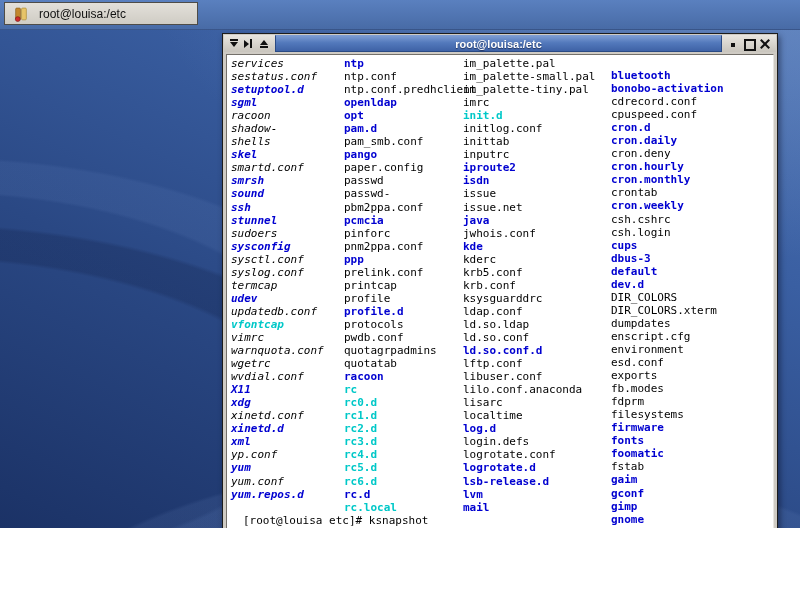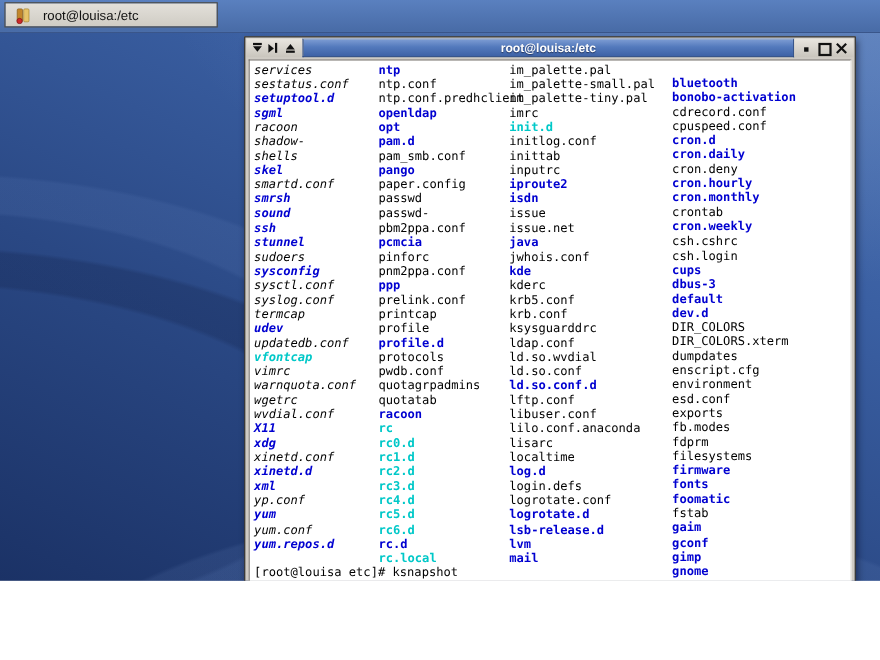--- a/index.html
+++ b/index.html
@@ -44,21 +44,21 @@
   .term-content{position:absolute;left:3px;right:3px;top:20px;bottom:3px;background:#fff;
     border:1px solid #74706a;border-bottom-color:#e8e6e2;border-right-color:#e8e6e2;overflow:hidden;}
   #listing{position:absolute;left:4px;top:2px;right:0;bottom:0;}
   .tcol{position:absolute;top:0;}
   .tcol:nth-child(1){left:0;font-style:italic;} .tcol:nth-child(2){left:113px;}
   .tcol:nth-child(3){left:232px;} .tcol:nth-child(4){left:380px;margin-top:12px;}
   .tline,.pline{height:13.05px;line-height:13.05px;font-family:"DejaVu Sans Mono",monospace;font-size:11px;white-space:pre;}
   .file{color:#000;}
   .dir{color:#0000d0;font-weight:bold;}
   .link{color:#00c8c8;font-weight:bold;}
-  .pline{position:absolute;left:0;color:#000;}
+  .pline{position:absolute;left:12px;color:#000;}
   #cursor{position:absolute;left:0;width:7px;height:11px;background:#000;}
   
   #panel{position:absolute;left:85px;top:561px;width:660px;height:37px;box-sizing:border-box;
     background:linear-gradient(#f4f3f1,#dddbd7);border:1px solid #5a5d63;
     box-shadow:inset 0 1px 0 #fff;display:flex;align-items:center;padding:0 3px;gap:5px;}
   .handle{width:6px;height:28px;background-image:radial-gradient(circle at 2px 2px,#8f8d88 1px,transparent 1.4px);background-size:5px 5px;cursor:grab;}
   .launch{width:28px;height:28px;display:flex;align-items:center;justify-content:center;cursor:pointer;}
   .popup-tri{width:0;height:0;border-left:4px solid transparent;border-right:4px solid transparent;border-bottom:6px solid #c9c6c0;filter:drop-shadow(0 1px 0 #8a8880);cursor:pointer;}
   .psep{width:2px;height:26px;background:linear-gradient(90deg,#9a988f,#ffffff);}
   .task-area{display:flex;height:30px;}
@@ -204,21 +204,21 @@
             <div class="tline file">issue</div>
             <div class="tline file">issue.net</div>
             <div class="tline dir">java</div>
             <div class="tline file">jwhois.conf</div>
             <div class="tline dir">kde</div>
             <div class="tline file">kderc</div>
             <div class="tline file">krb5.conf</div>
             <div class="tline file">krb.conf</div>
             <div class="tline file">ksysguarddrc</div>
             <div class="tline file">ldap.conf</div>
-            <div class="tline file">ld.so.wvdial</div>
+            <div class="tline file">ld.so.ldap</div>
             <div class="tline file">ld.so.conf</div>
             <div class="tline dir">ld.so.conf.d</div>
             <div class="tline file">lftp.conf</div>
             <div class="tline file">libuser.conf</div>
             <div class="tline file">lilo.conf.anaconda</div>
             <div class="tline file">lisarc</div>
             <div class="tline file">localtime</div>
             <div class="tline dir">log.d</div>
             <div class="tline file">login.defs</div>
             <div class="tline file">logrotate.conf</div>

